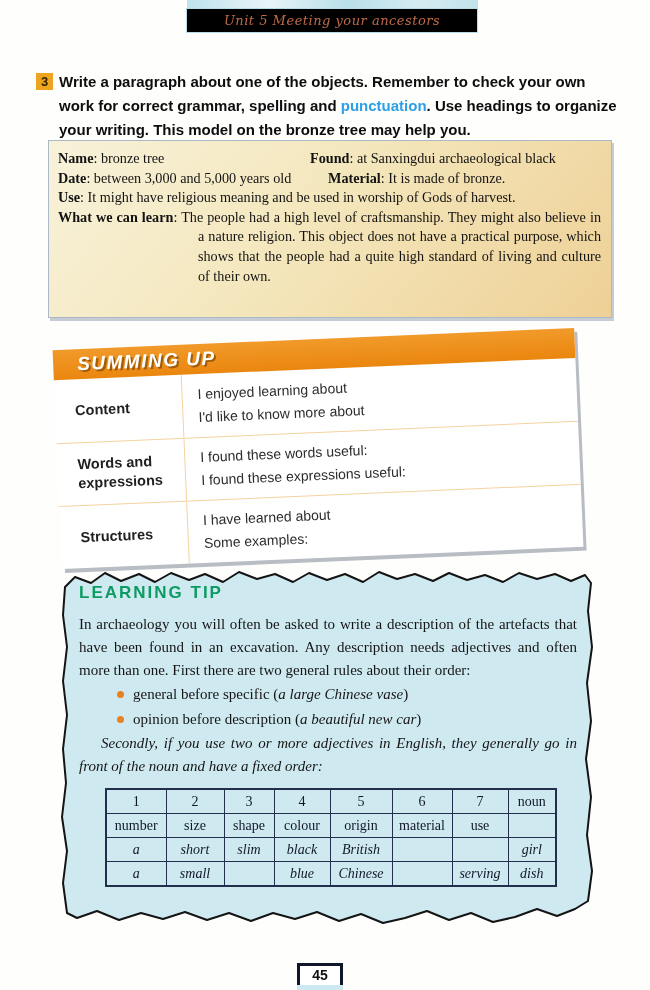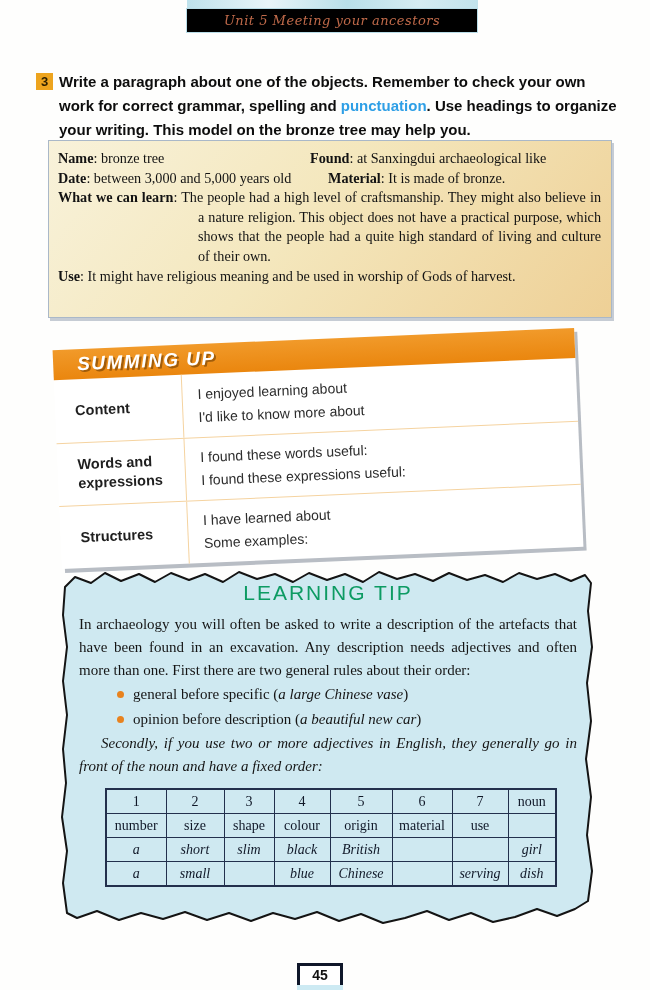--- a/index.html
+++ b/index.html
@@ -82,22 +82,22 @@
   }
 
   
   .tip { position:absolute; left:57px; top:563px; width:540px; height:368px; }
   .tip svg { position:absolute; left:0; top:0; }
   .tip-content {
     position:absolute; left:22px; right:20px; top:18px;
     font-family:"Liberation Serif", serif; font-size:15px; line-height:23px; color:#151515;
   }
   .tip-title {
-    text-align:center; font-family:"Liberation Sans", sans-serif;
-    font-weight:400; font-size:21px; letter-spacing:2px; color:#0d9b63;
+    font-family:"Liberation Sans", sans-serif;
+    font-weight:700; font-size:17px; letter-spacing:2px; color:#0d9b63;
     margin-bottom:9px;
   }
   .tip-para { text-align:justify; }
   .bullet { padding-left:38px; line-height:25px; }
   .dot {
     display:inline-block; width:7px; height:7px; border-radius:50%;
     background:#e8821e; margin-right:9px; vertical-align:1px;
   }
   .tip-para2 { text-align:justify; text-indent:22px;font-style:italic; }
   .tip-table {
@@ -126,27 +126,27 @@
   <span class="unit-title">Unit 5 Meeting your ancestors</span>
 </div>
 
 <div class="exercise">
   <div class="ex-badge">3</div>
   <div class="ex-text"><span>Write a paragraph about one of the objects. Remember to check your own work for correct grammar, spelling and </span><span class="hl">punctuation</span><span>. Use headings to organize your writing. This model on the bronze tree may help you.</span></div>
 </div>
 
 <div class="model-box">
   <div class="mrow cols">
-    <span class="c1 w252"><b>Name</b><span>: bronze tree</span></span><span><b>Found</b><span>: at Sanxingdui archaeological like</span></span>
+    <span class="c1 w252"><b>Name</b><span>: bronze tree</span></span><span><b>Found</b><span>: at Sanxingdui archaeological black</span></span>
   </div>
   <div class="mrow cols">
     <span class="c1 w270"><b>Date</b><span>: between 3,000 and 5,000 years old</span></span><span><b>Material</b><span>: It is made of bronze.</span></span>
   </div>
+  <div class="mrow"><b>Use</b><span>: It might have religious meaning and be used in worship of Gods of harvest.</span></div>
   <div class="mrow hang-learn"><b>What we can learn</b><span>: The people had a high level of craftsmanship. They might also believe in a nature religion. This object does not have a practical purpose, which shows that the people had a quite high standard of living and culture of their own.</span></div>
-  <div class="mrow"><b>Use</b><span>: It might have religious meaning and be used in worship of Gods of harvest.</span></div>
 </div>
 
 <div class="summing">
   <div class="sum-header">
     <span class="sum-title">SUMMING UP</span>
   </div>
   <div class="sum-row">
     <div class="sum-label">Content</div>
     <div class="sum-content">
       <div>I enjoyed learning about</div>

